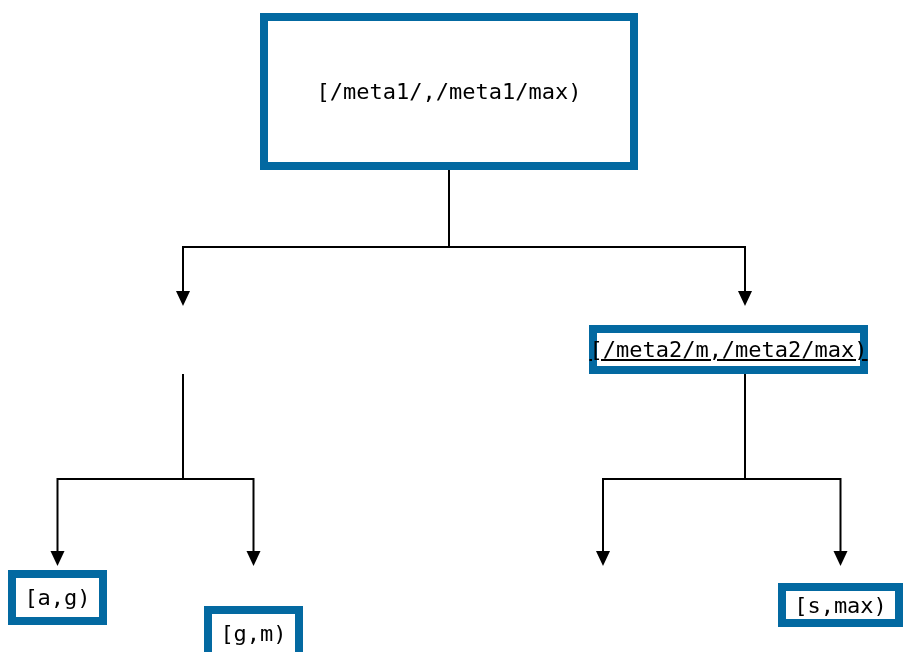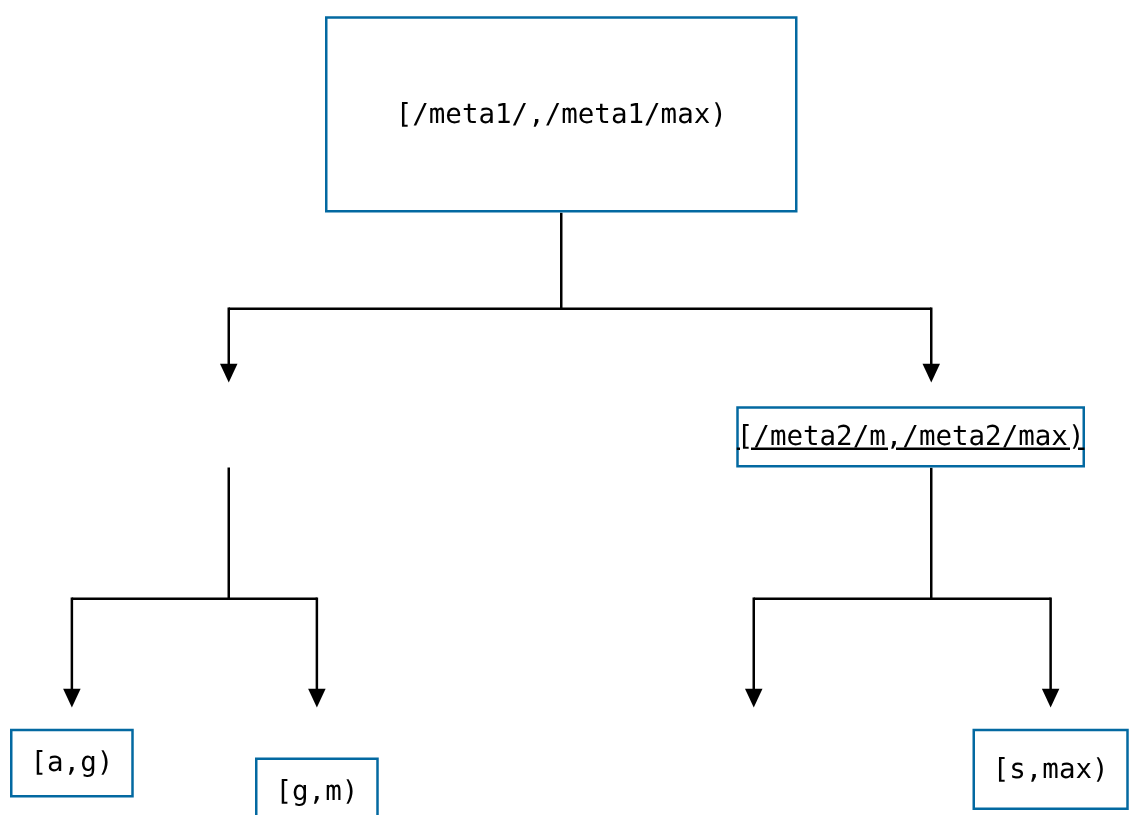--- a/index.html
+++ b/index.html
@@ -17,38 +17,38 @@
   .edges-svg {
     position: absolute;
     left: 0;
     top: 0;
     width: 912px;
     height: 652px;
   }
   .node {
     position: absolute;
     box-sizing: border-box;
-    border: 2px solid #0369a1;
+    border: 8px solid #0369a1;
     background: #ffffff;
     color: #000000;
     display: flex;
     align-items: center;
     justify-content: center;
     font-family: "DejaVu Sans Mono", "Liberation Mono", monospace;
     font-size: 22px;
     font-weight: 500;
     white-space: nowrap;
   }
   .n-root  { left: 260px; top: 13px;  width: 378px; height: 157px; }
   .n-left  { left: 23px;  top: 325px; width: 320px; height: 49px;  }
   .n-right { left: 589px; top: 325px; width: 279px; height: 49px; text-decoration: underline;  }
-  .n-ag    { left: 8px;   top: 583px; width: 99px;  height: 55px;  }
+  .n-ag    { left: 8px;   top: 570px; width: 99px;  height: 55px;  }
   .n-gm    { left: 204px; top: 583px; width: 99px;  height: 55px; margin-top: 23px;  }
   .n-ms    { left: 553px; top: 583px; width: 100px; height: 55px;  }
-  .n-smax  { left: 778px; top: 583px; width: 125px; height: 65px;  }
+  .n-smax  { left: 778px; top: 583px; width: 125px; height: 44px;  }
 </style>
 </head>
 <body>
 
 <div class="canvas">
 
   <svg class="edges-svg" viewBox="0 0 912 652" xmlns="http://www.w3.org/2000/svg">
     <g stroke="#000000" stroke-width="2" fill="none">
 
       <line x1="449" y1="170" x2="449" y2="248"></line>

